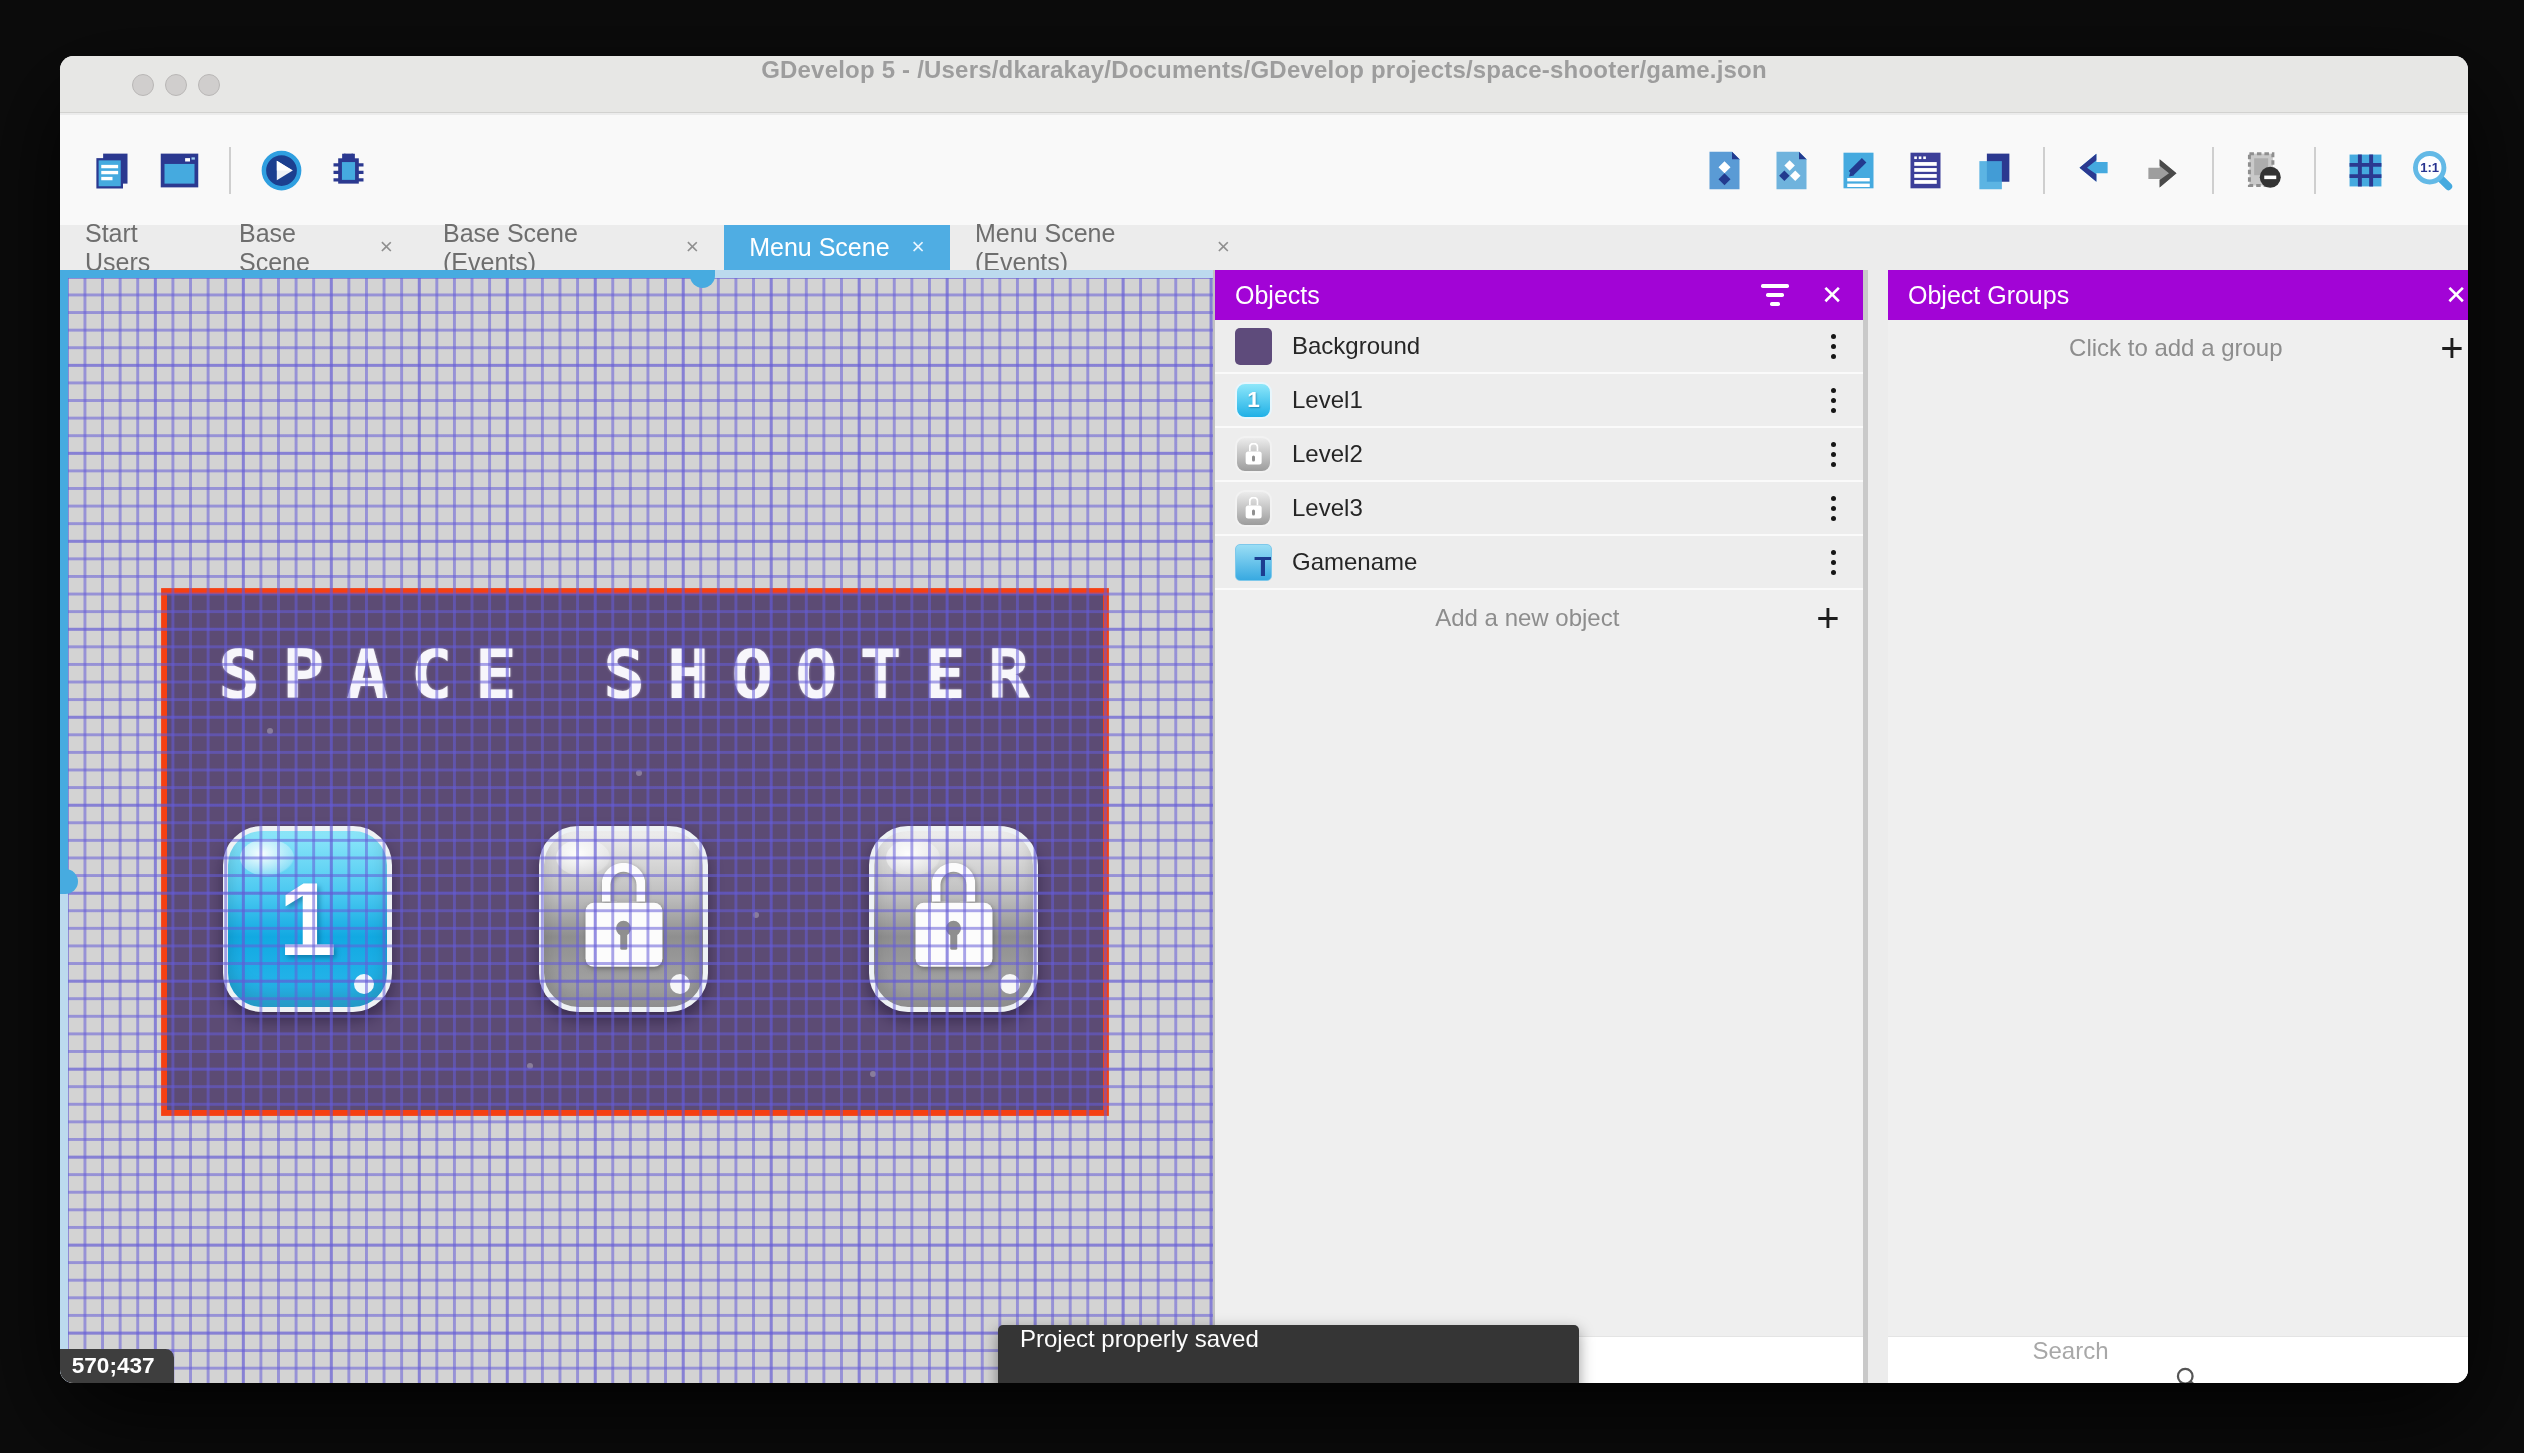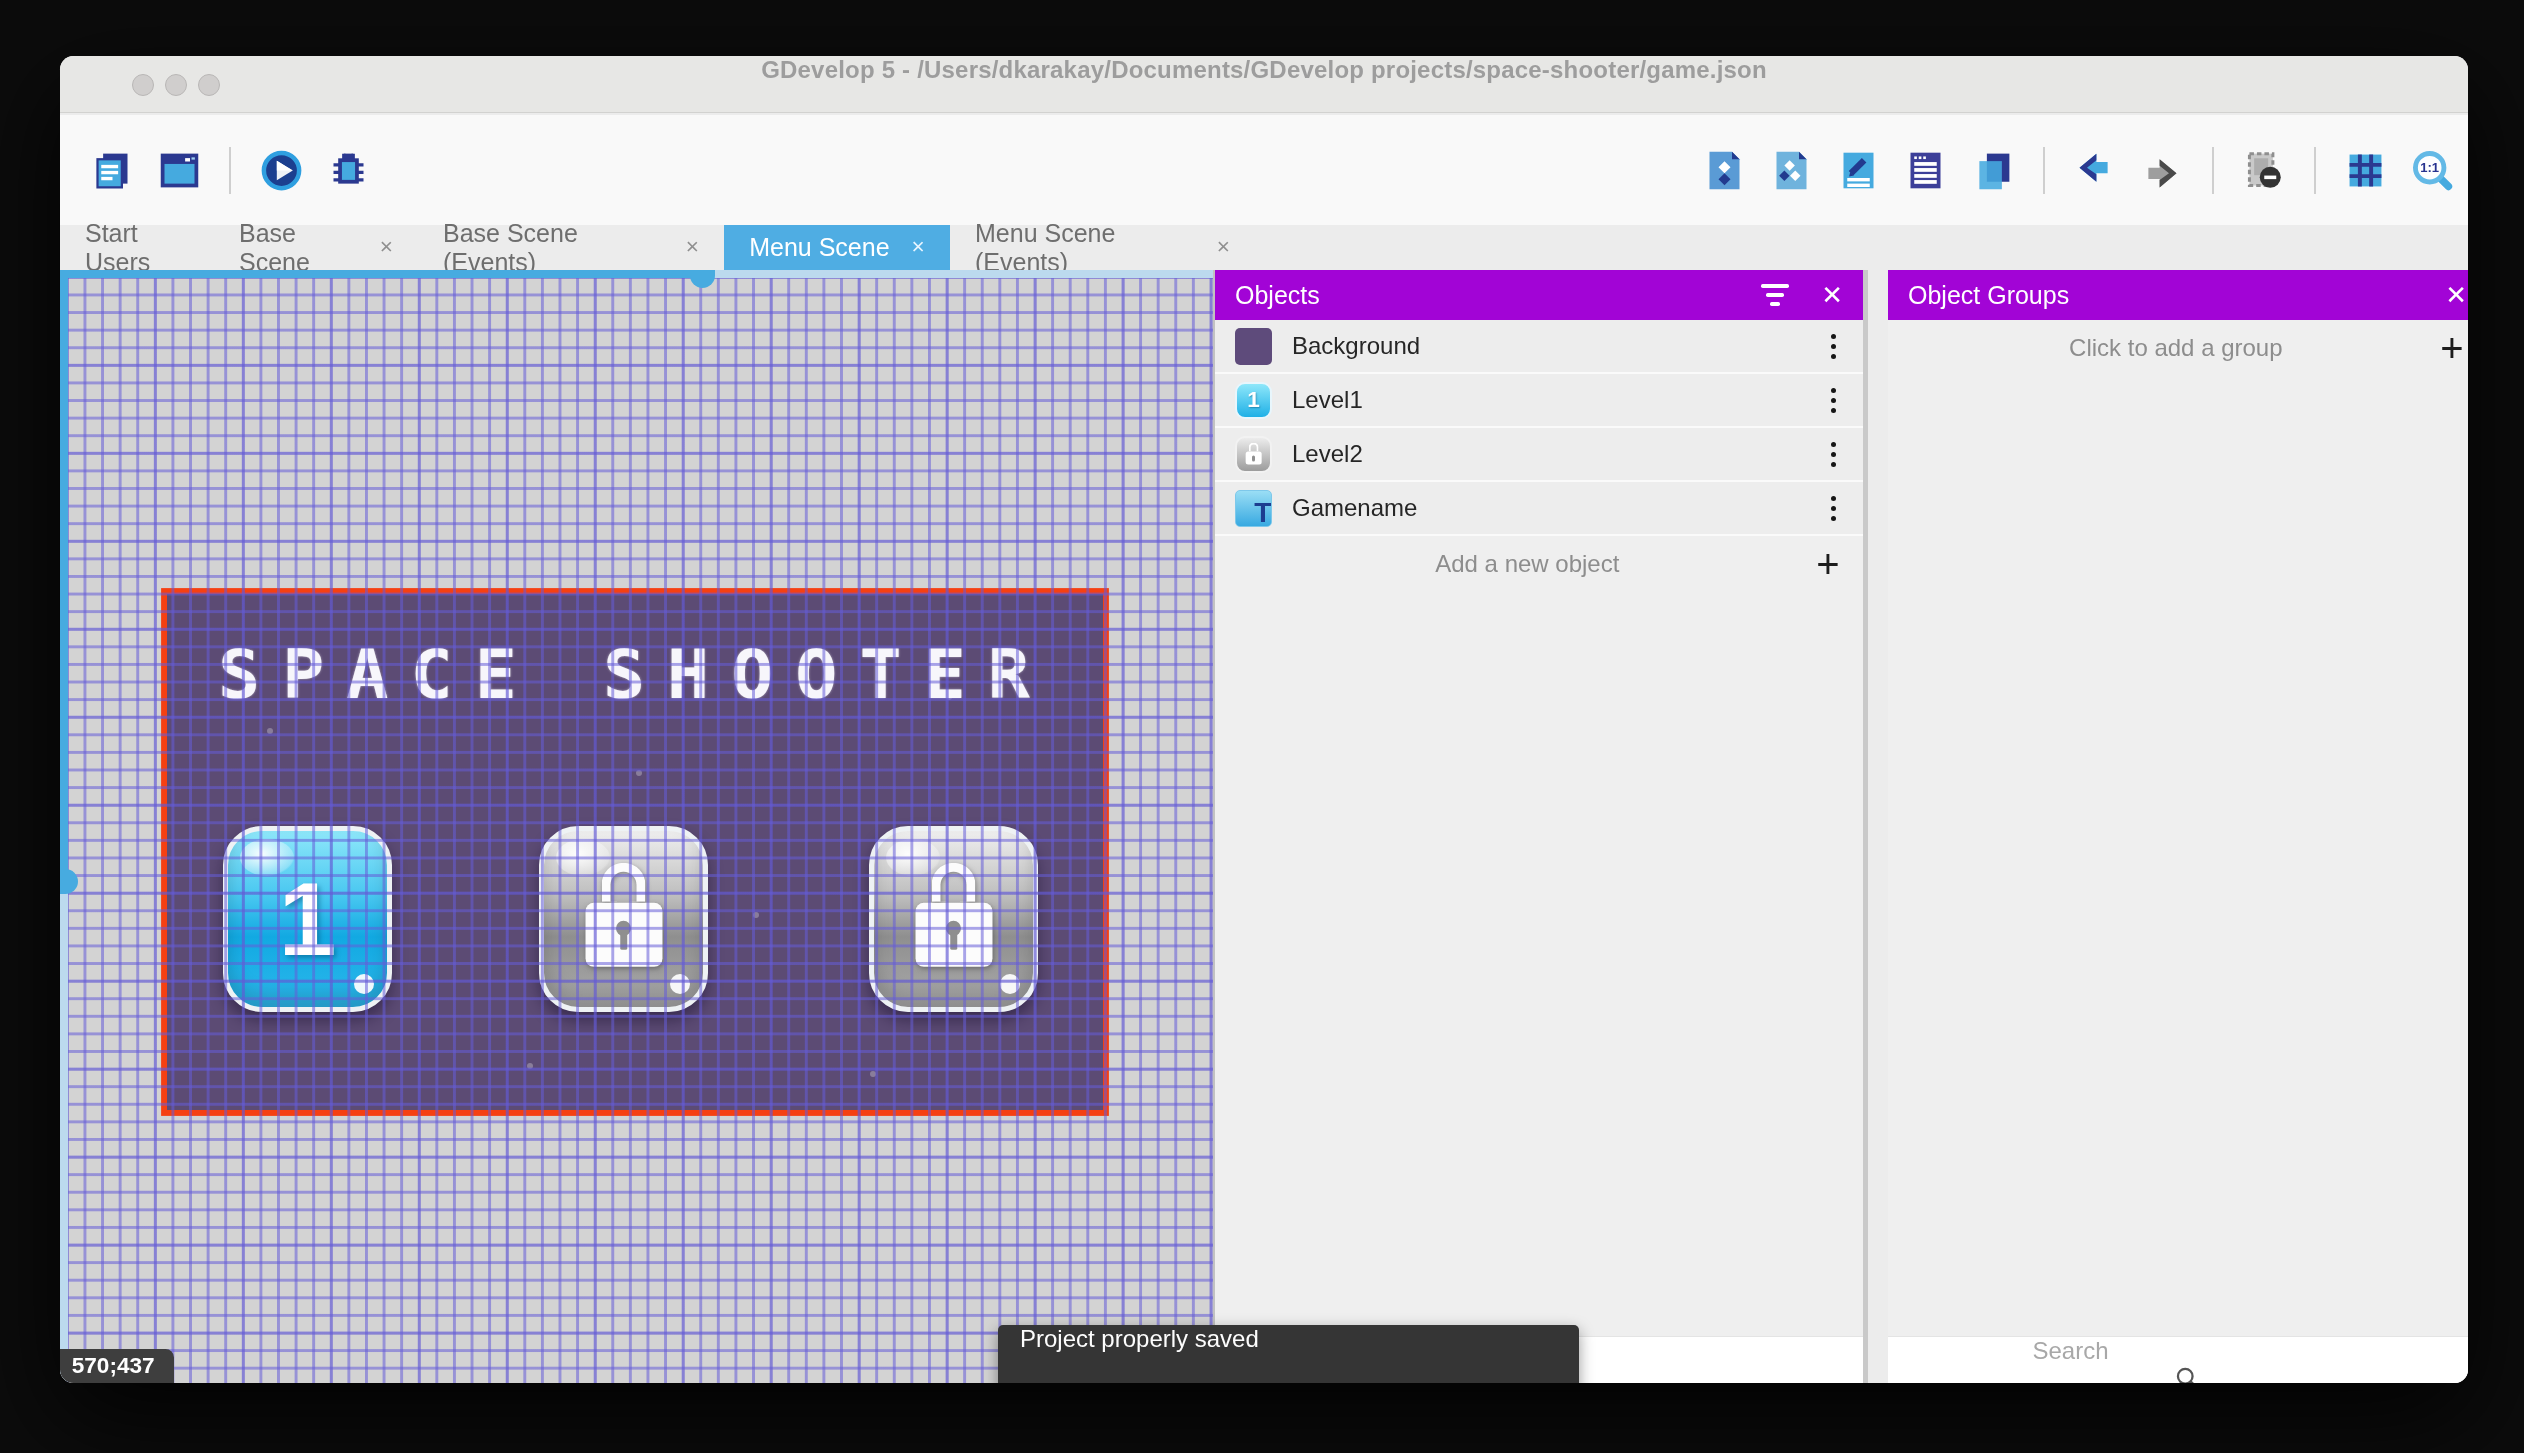--- a/index.html
+++ b/index.html
@@ -442,20 +442,35 @@
             </div>
         </div>
         <div class="obj-label">Level2</div>
         <div class="kebab">
             <i></i>
             <i></i>
             <i></i>
           </div>
       </div>
       <div class="obj-row">
+        <div class="obj-thumb btn-gray">
+          <div class="mini-lock">
+              <div class="ms"></div>
+              <div class="mb"></div>
+              <div class="mk"></div>
+            </div>
+        </div>
+        <div class="obj-label">Level3</div>
+        <div class="kebab">
+            <i></i>
+            <i></i>
+            <i></i>
+          </div>
+      </div>
+      <div class="obj-row">
         <div class="obj-thumb text-thumb">
             <span class="tx">T<small>x</small></span>
           </div>
         <div class="obj-label">Gamename</div>
         <div class="kebab">
             <i></i>
             <i></i>
             <i></i>
           </div>
       </div>

